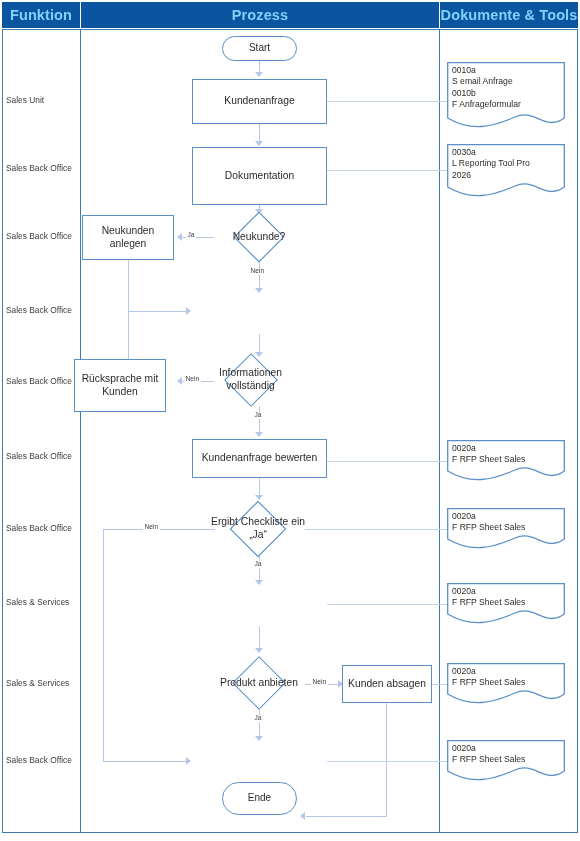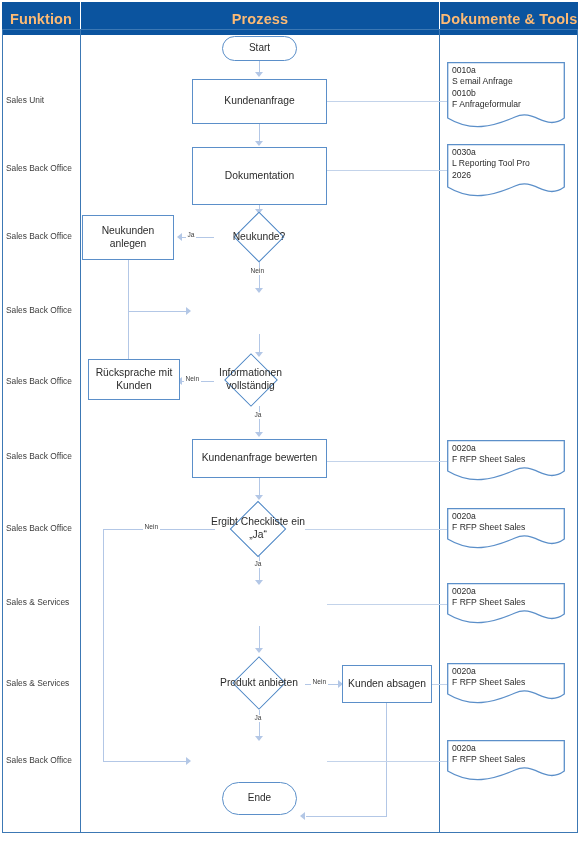--- a/index.html
+++ b/index.html
@@ -7,23 +7,23 @@
   body{
     width:580px;height:841px;
     font-family:"Liberation Sans","DejaVu Sans",sans-serif;
     color:#262626;
     overflow:hidden;
   }
   #root{position:relative;width:580px;height:841px;}
 
   
   .hdr{
-    position:absolute;top:2px;height:33px;
+    position:absolute;top:2px;height:26px;
     background:#0b549f;
-    color:#fdba74;
+    color:#7dd3fc;
     font-size:14.5px;font-weight:bold;
     display:flex;align-items:center;justify-content:center;
     letter-spacing:.1px;
   }
   .hdr.c1{left:2px;width:78px;}
   .hdr.c2{left:81px;width:358px;}
   .hdr.c3{left:440px;width:138px;}
 
   
   .frame{
@@ -197,21 +197,21 @@
   </div>
 
   <div class="node proc" style="left:82px;top:215px;width:92px;height:45px">Neukunden anlegen</div>
 
 
   <div class="dec" style="left:198px;top:353px;width:105px;height:53px">
     <div class="dia" style="width:38px;height:38px"></div>
     <div class="lbl">Informationen vollständig</div>
   </div>
 
-  <div class="node proc" style="left:88px;top:359px;width:92px;height:41px">Rücksprache mit Kunden</div>
+  <div class="node proc" style="left:74px;top:359px;width:92px;height:53px">Rücksprache mit Kunden</div>
 
   <div class="node proc" style="left:192px;top:439px;width:135px;height:39px">Kundenanfrage bewerten</div>
 
   <div class="dec" style="left:209px;top:501px;width:98px;height:56px">
     <div class="dia" style="width:40px;height:40px"></div>
     <div class="lbl">Ergibt Checkliste ein „Ja“</div>
   </div>
 
 
   <div class="dec" style="left:214px;top:656px;width:90px;height:54px">

